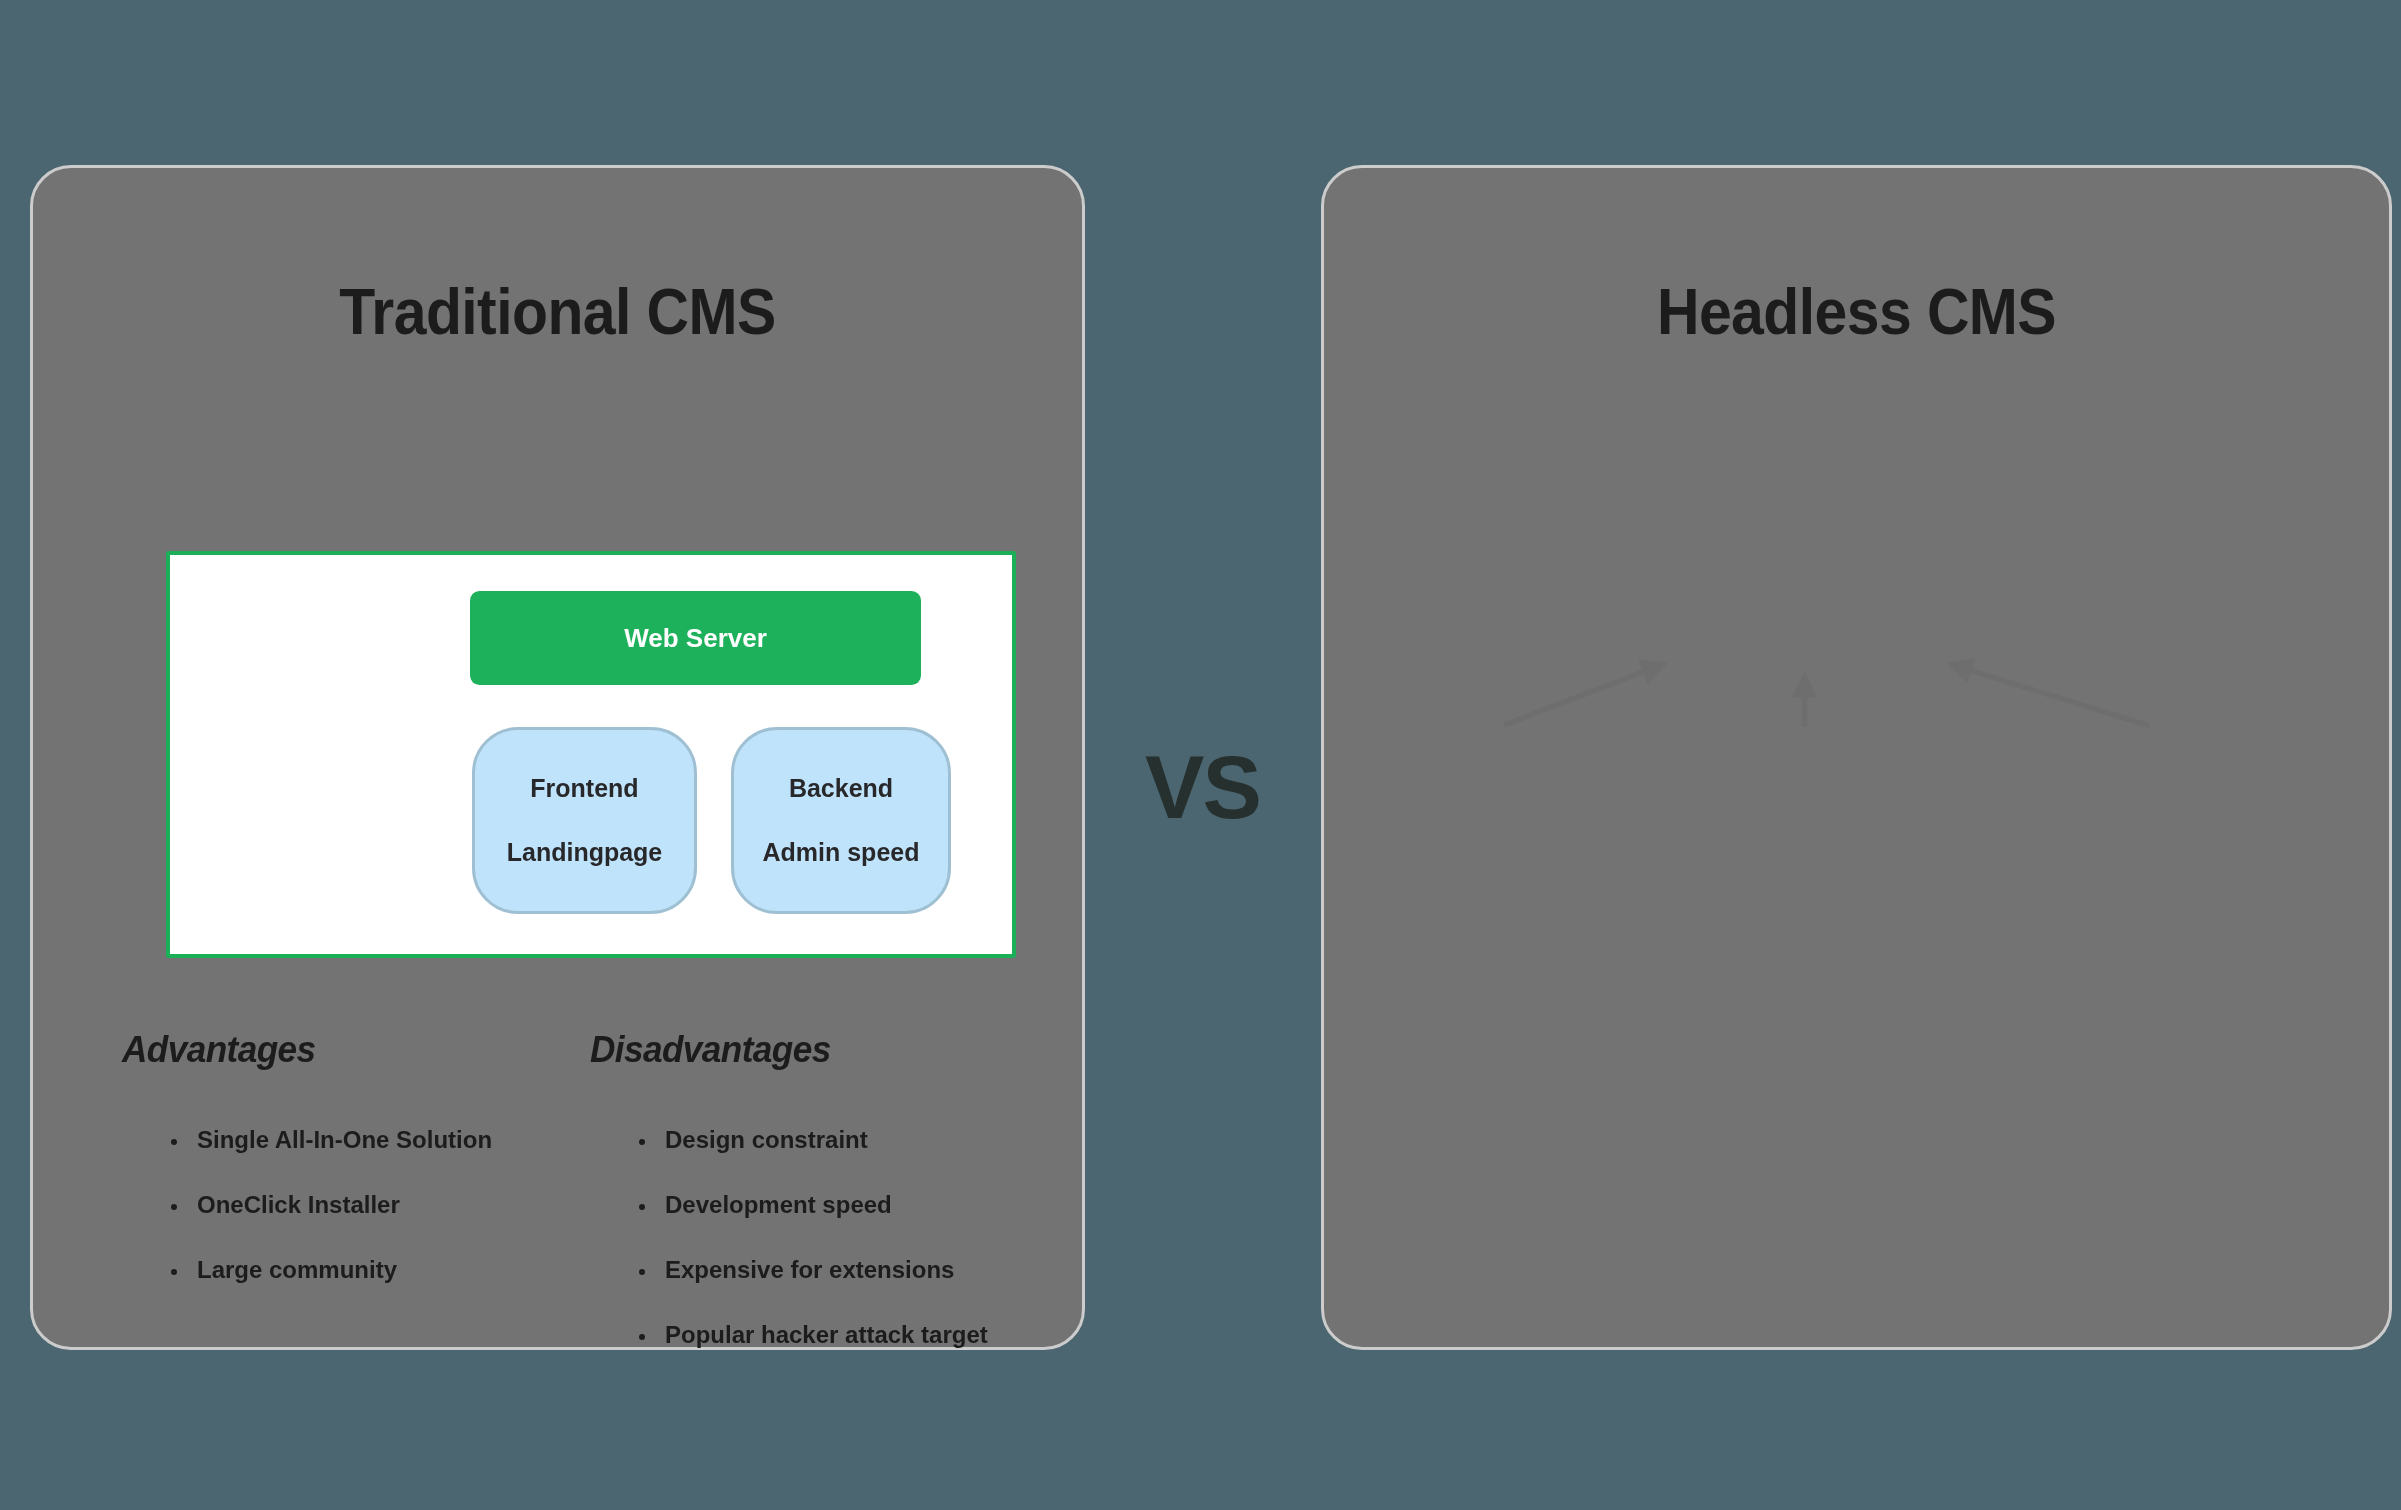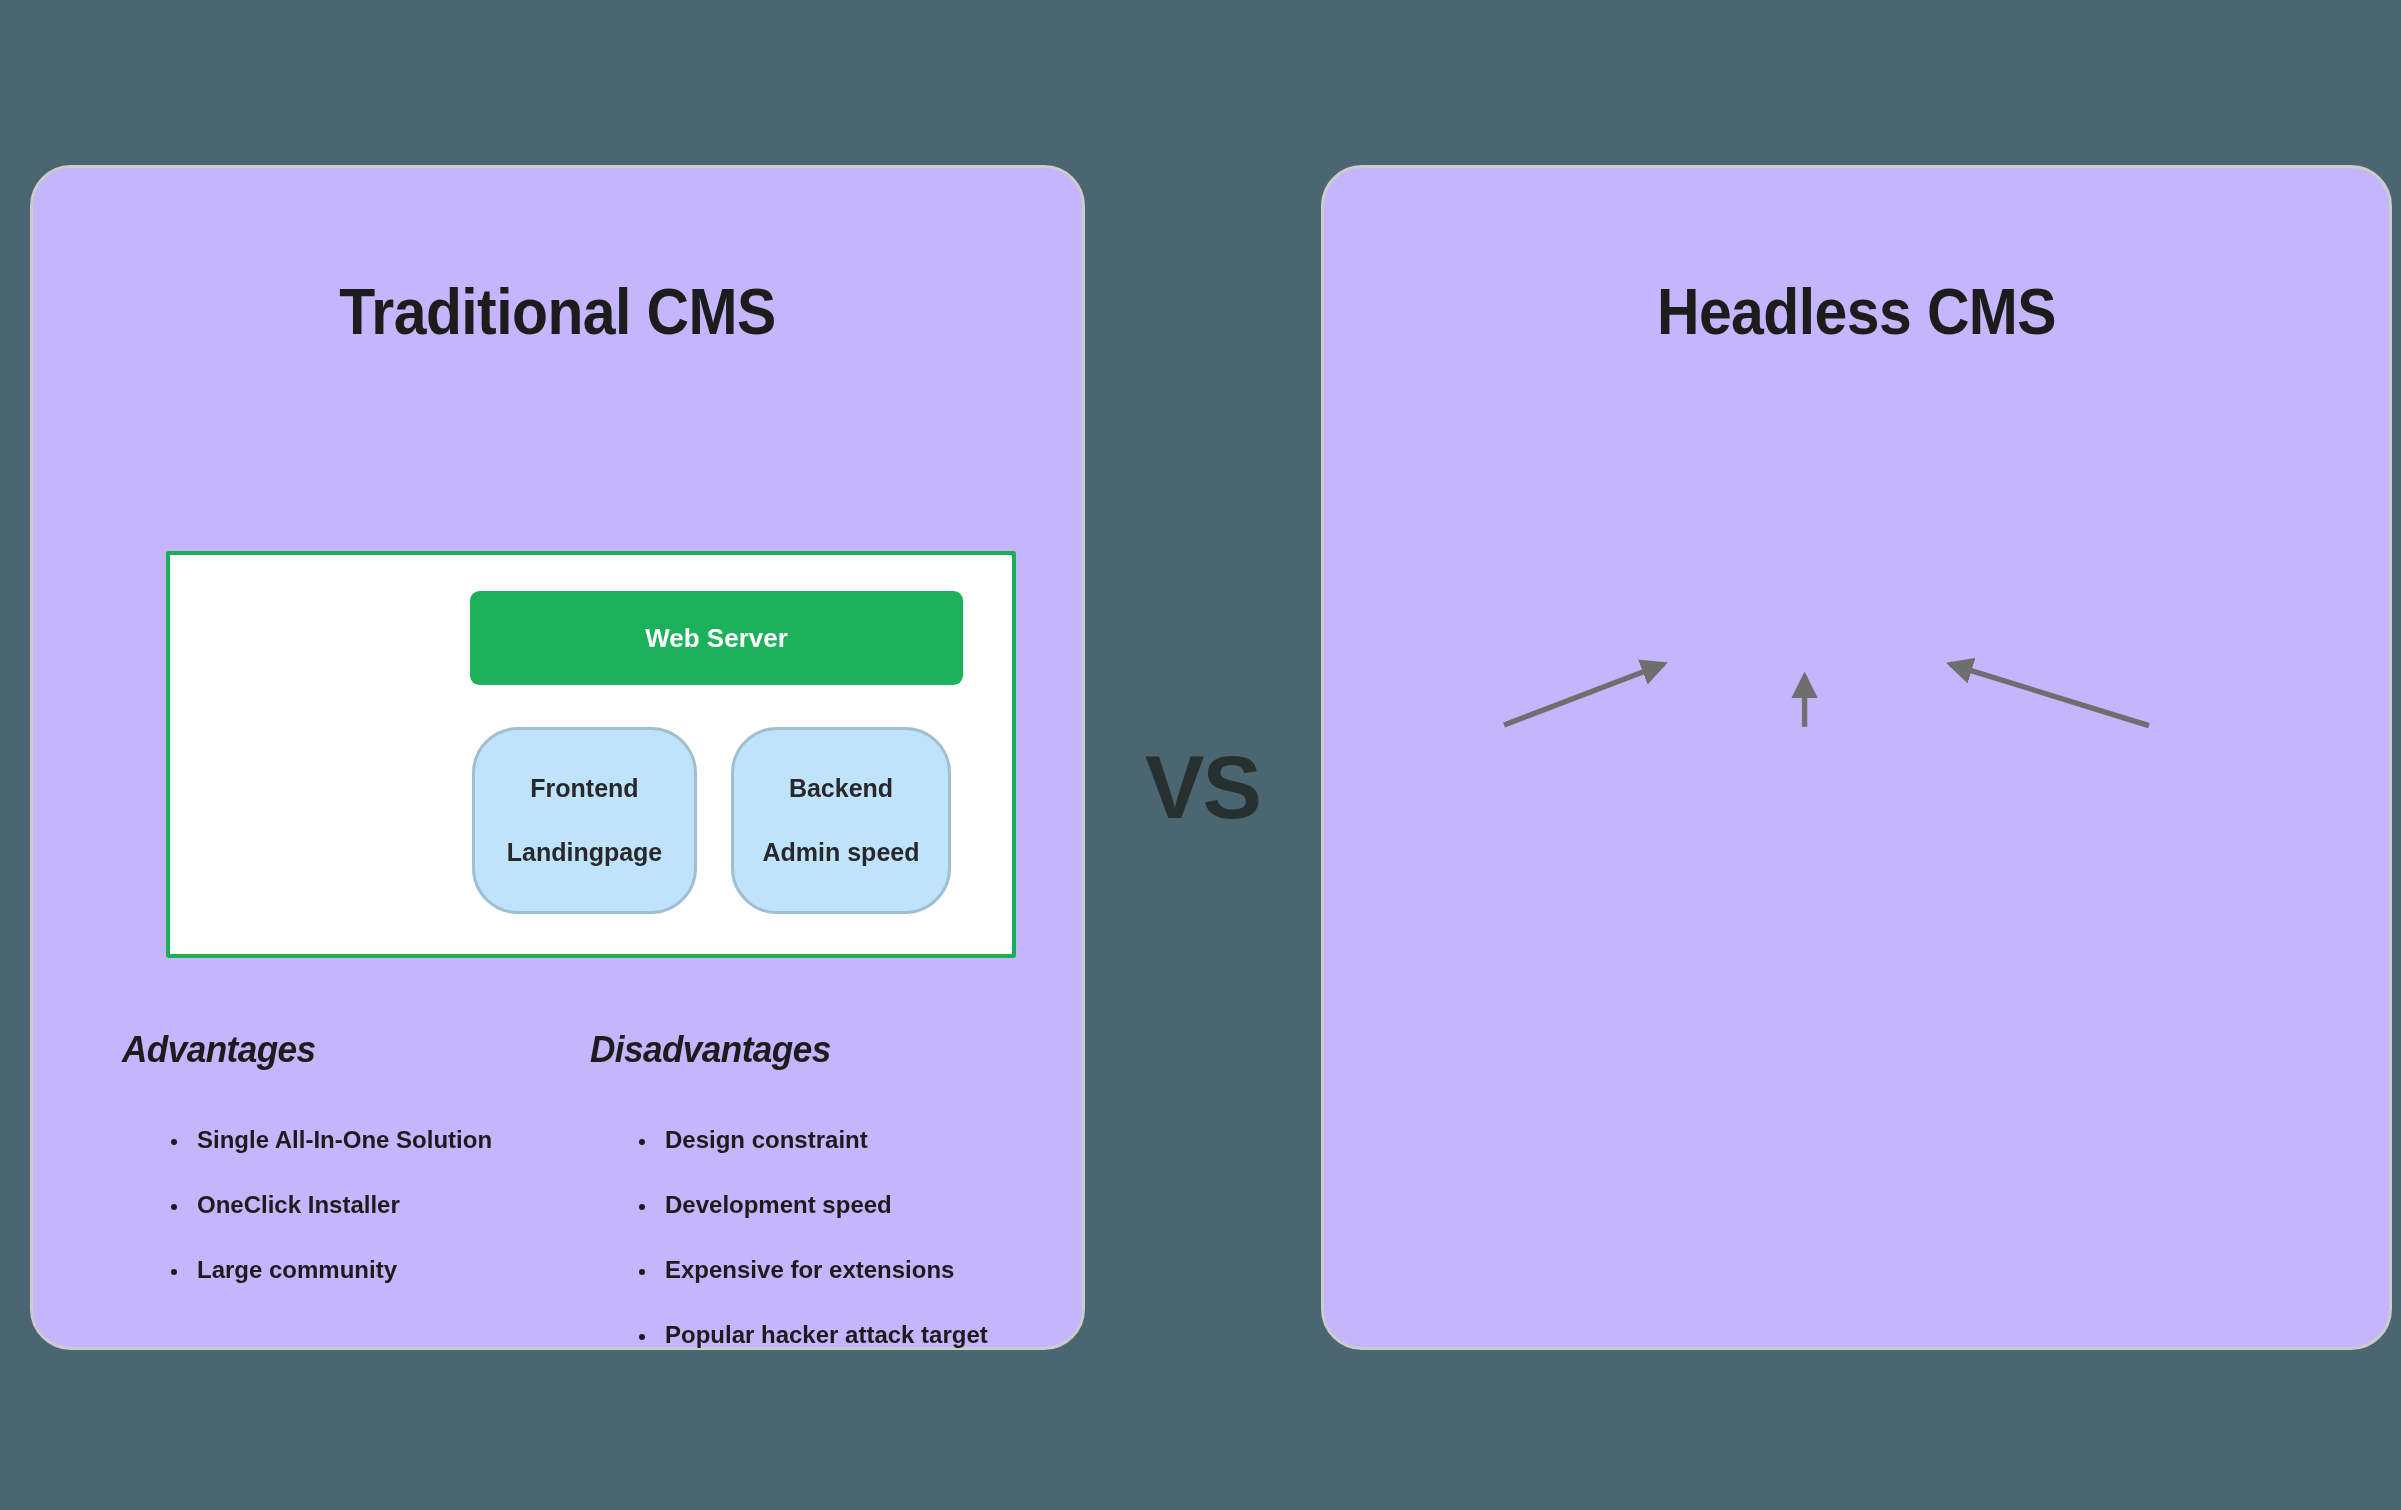--- a/index.html
+++ b/index.html
@@ -11,21 +11,21 @@
     width: 2401px;
     height: 1511px;
     position: relative;
     font-family: "Liberation Sans", sans-serif;
     overflow: hidden;
   }
 
   
   .card {
     position: absolute;
-    background: #c4b5fd;
+    background: #737373;
     border: 3px solid #CCCCCC;
     border-radius: 41px;
     box-sizing: border-box;
   }
   #card-left  { left: 30px;   top: 165px; width: 1055px; height: 1185px; }
   #card-right { left: 1321px; top: 165px; width: 1071px; height: 1185px; }
 
   
   .panel-title {
     position: absolute;
@@ -95,21 +95,21 @@
     background: #1DB15C;
     border-radius: 9.5px;
     display: flex;
     align-items: center;
     justify-content: center;
     color: #FFFFFF;
     font-size: 26px;
     font-weight: 700;
     transform: none;
   }
-  #ws-left  { left: 437px;  top: 423px; width: 493px; height: 94px; }
+  #ws-left  { left: 437px;  top: 423px; width: 451px; height: 94px; }
 
   
   .node {
     position: absolute;
     box-sizing: border-box;
     display: flex;
     flex-direction: column;
     align-items: center;
     justify-content: center;
     text-align: center;

